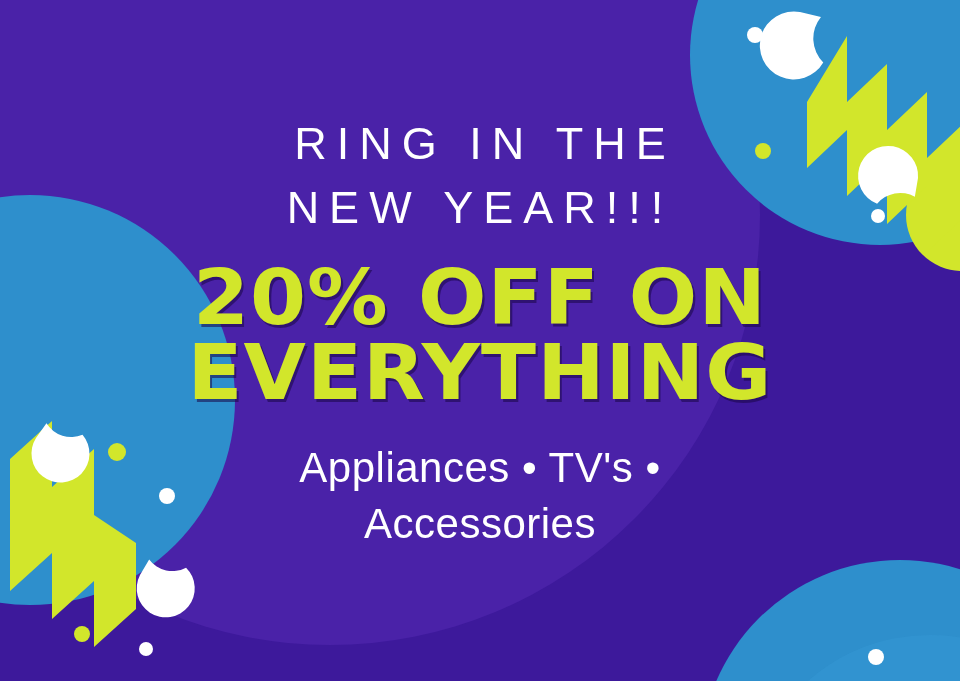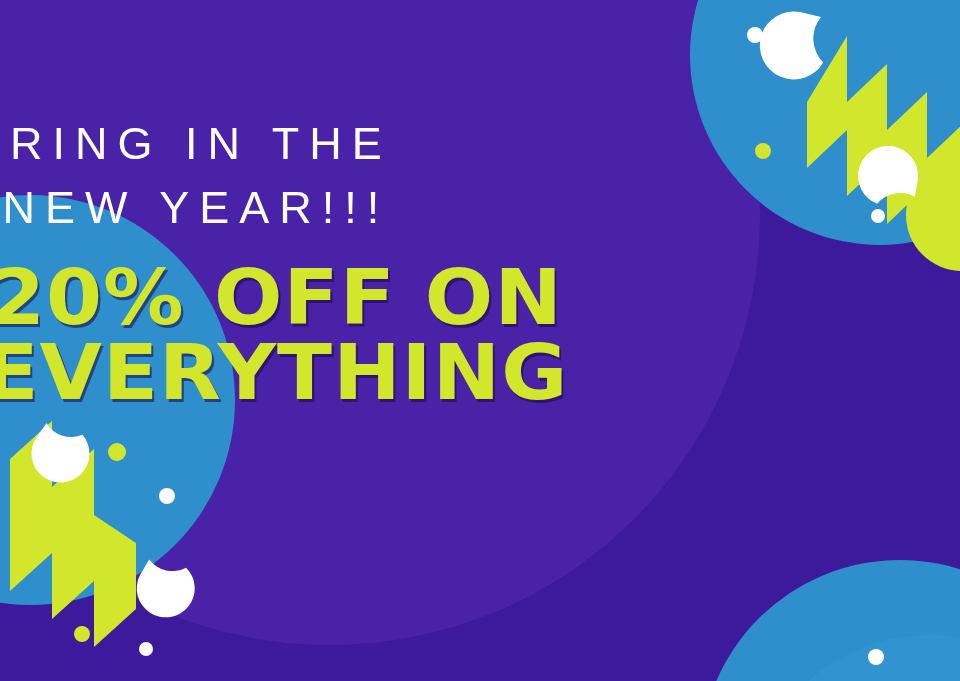--- a/index.html
+++ b/index.html
@@ -27,21 +27,21 @@
     pointer-events: none;
   }
   .decor svg { display: block; width: 960px; height: 681px; }
 
   
   .content {
     position: absolute;
     inset: 0;
     display: flex;
     flex-direction: column;
-    align-items: flex-start;
+    align-items: center;
     z-index: 5;
   }
 
   .headline {
     margin: 0;
     padding-top: 112px;
     text-align: center;
     color: #FFFFFF;
     font-size: 45px;
     font-weight: 300;
@@ -133,15 +133,16 @@
     </svg>
   </div>
 
   <div class="content">
     <h1 class="headline">RING IN THE
 NEW YEAR!!!</h1>
 
     <h2 class="discount">20% OFF ON
 EVERYTHING</h2>
 
+    <p class="products">Appliances • TV's • Accessories</p>
   </div>
 
 </div>
 
 </body></html>

